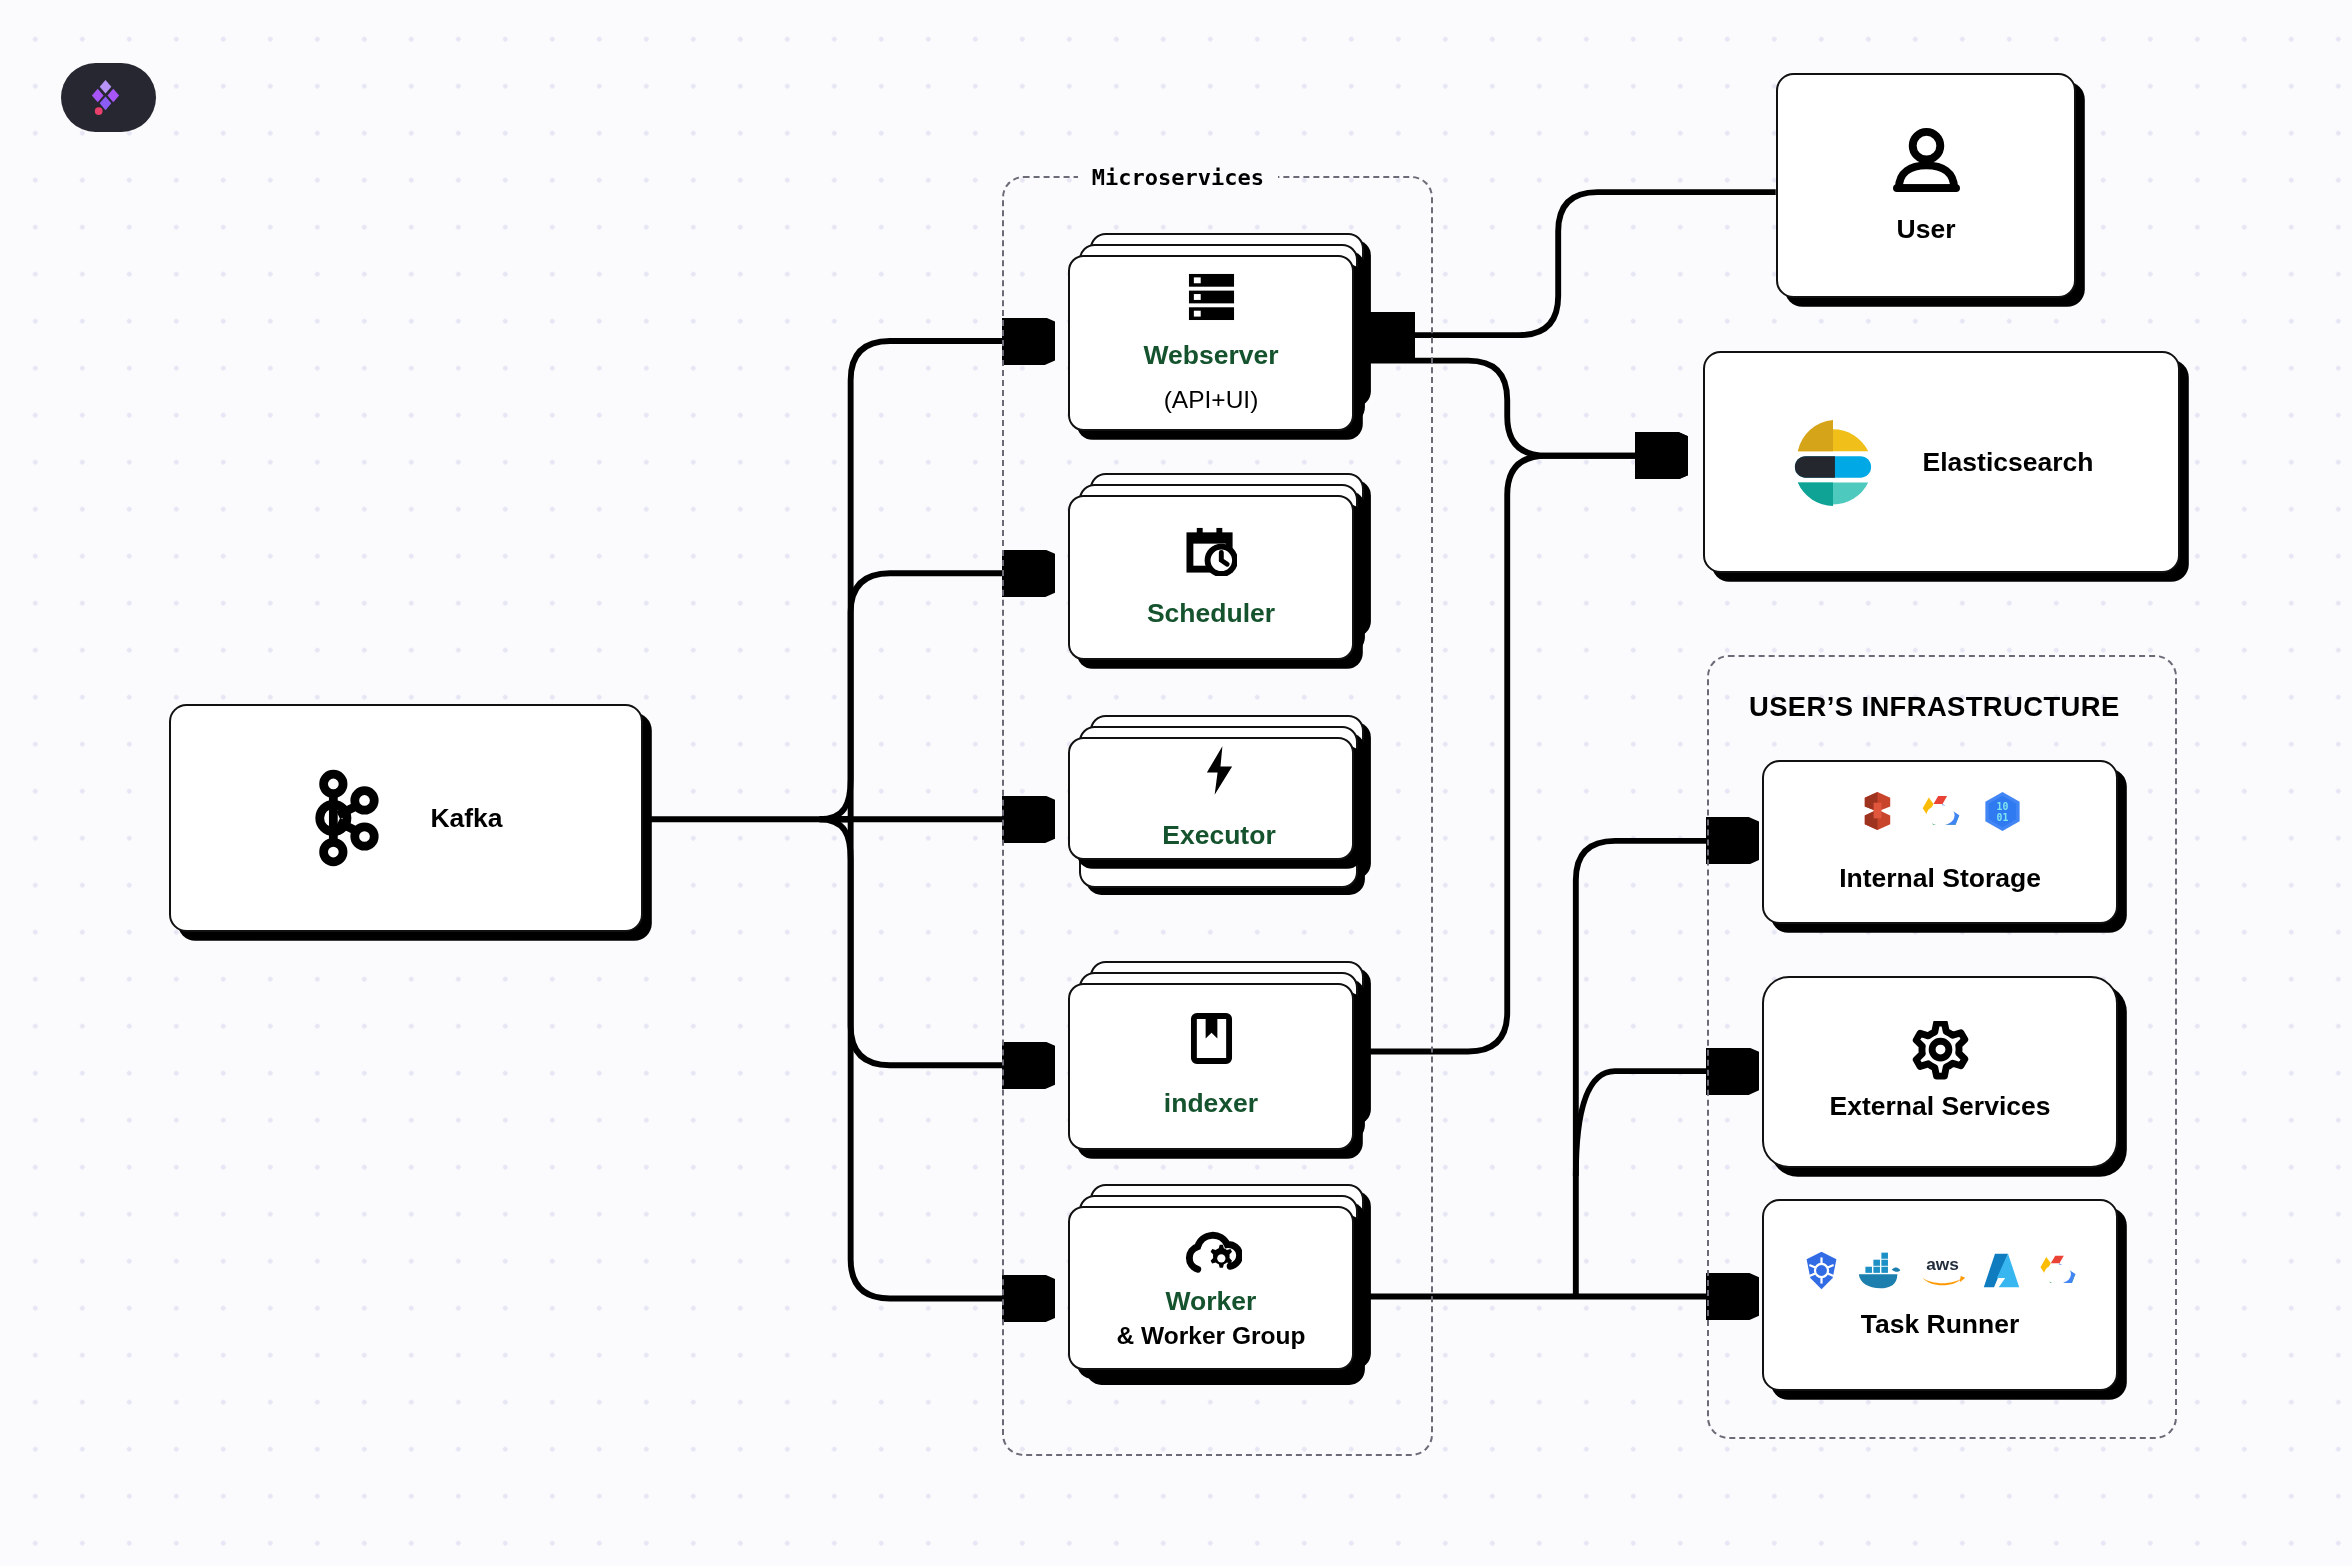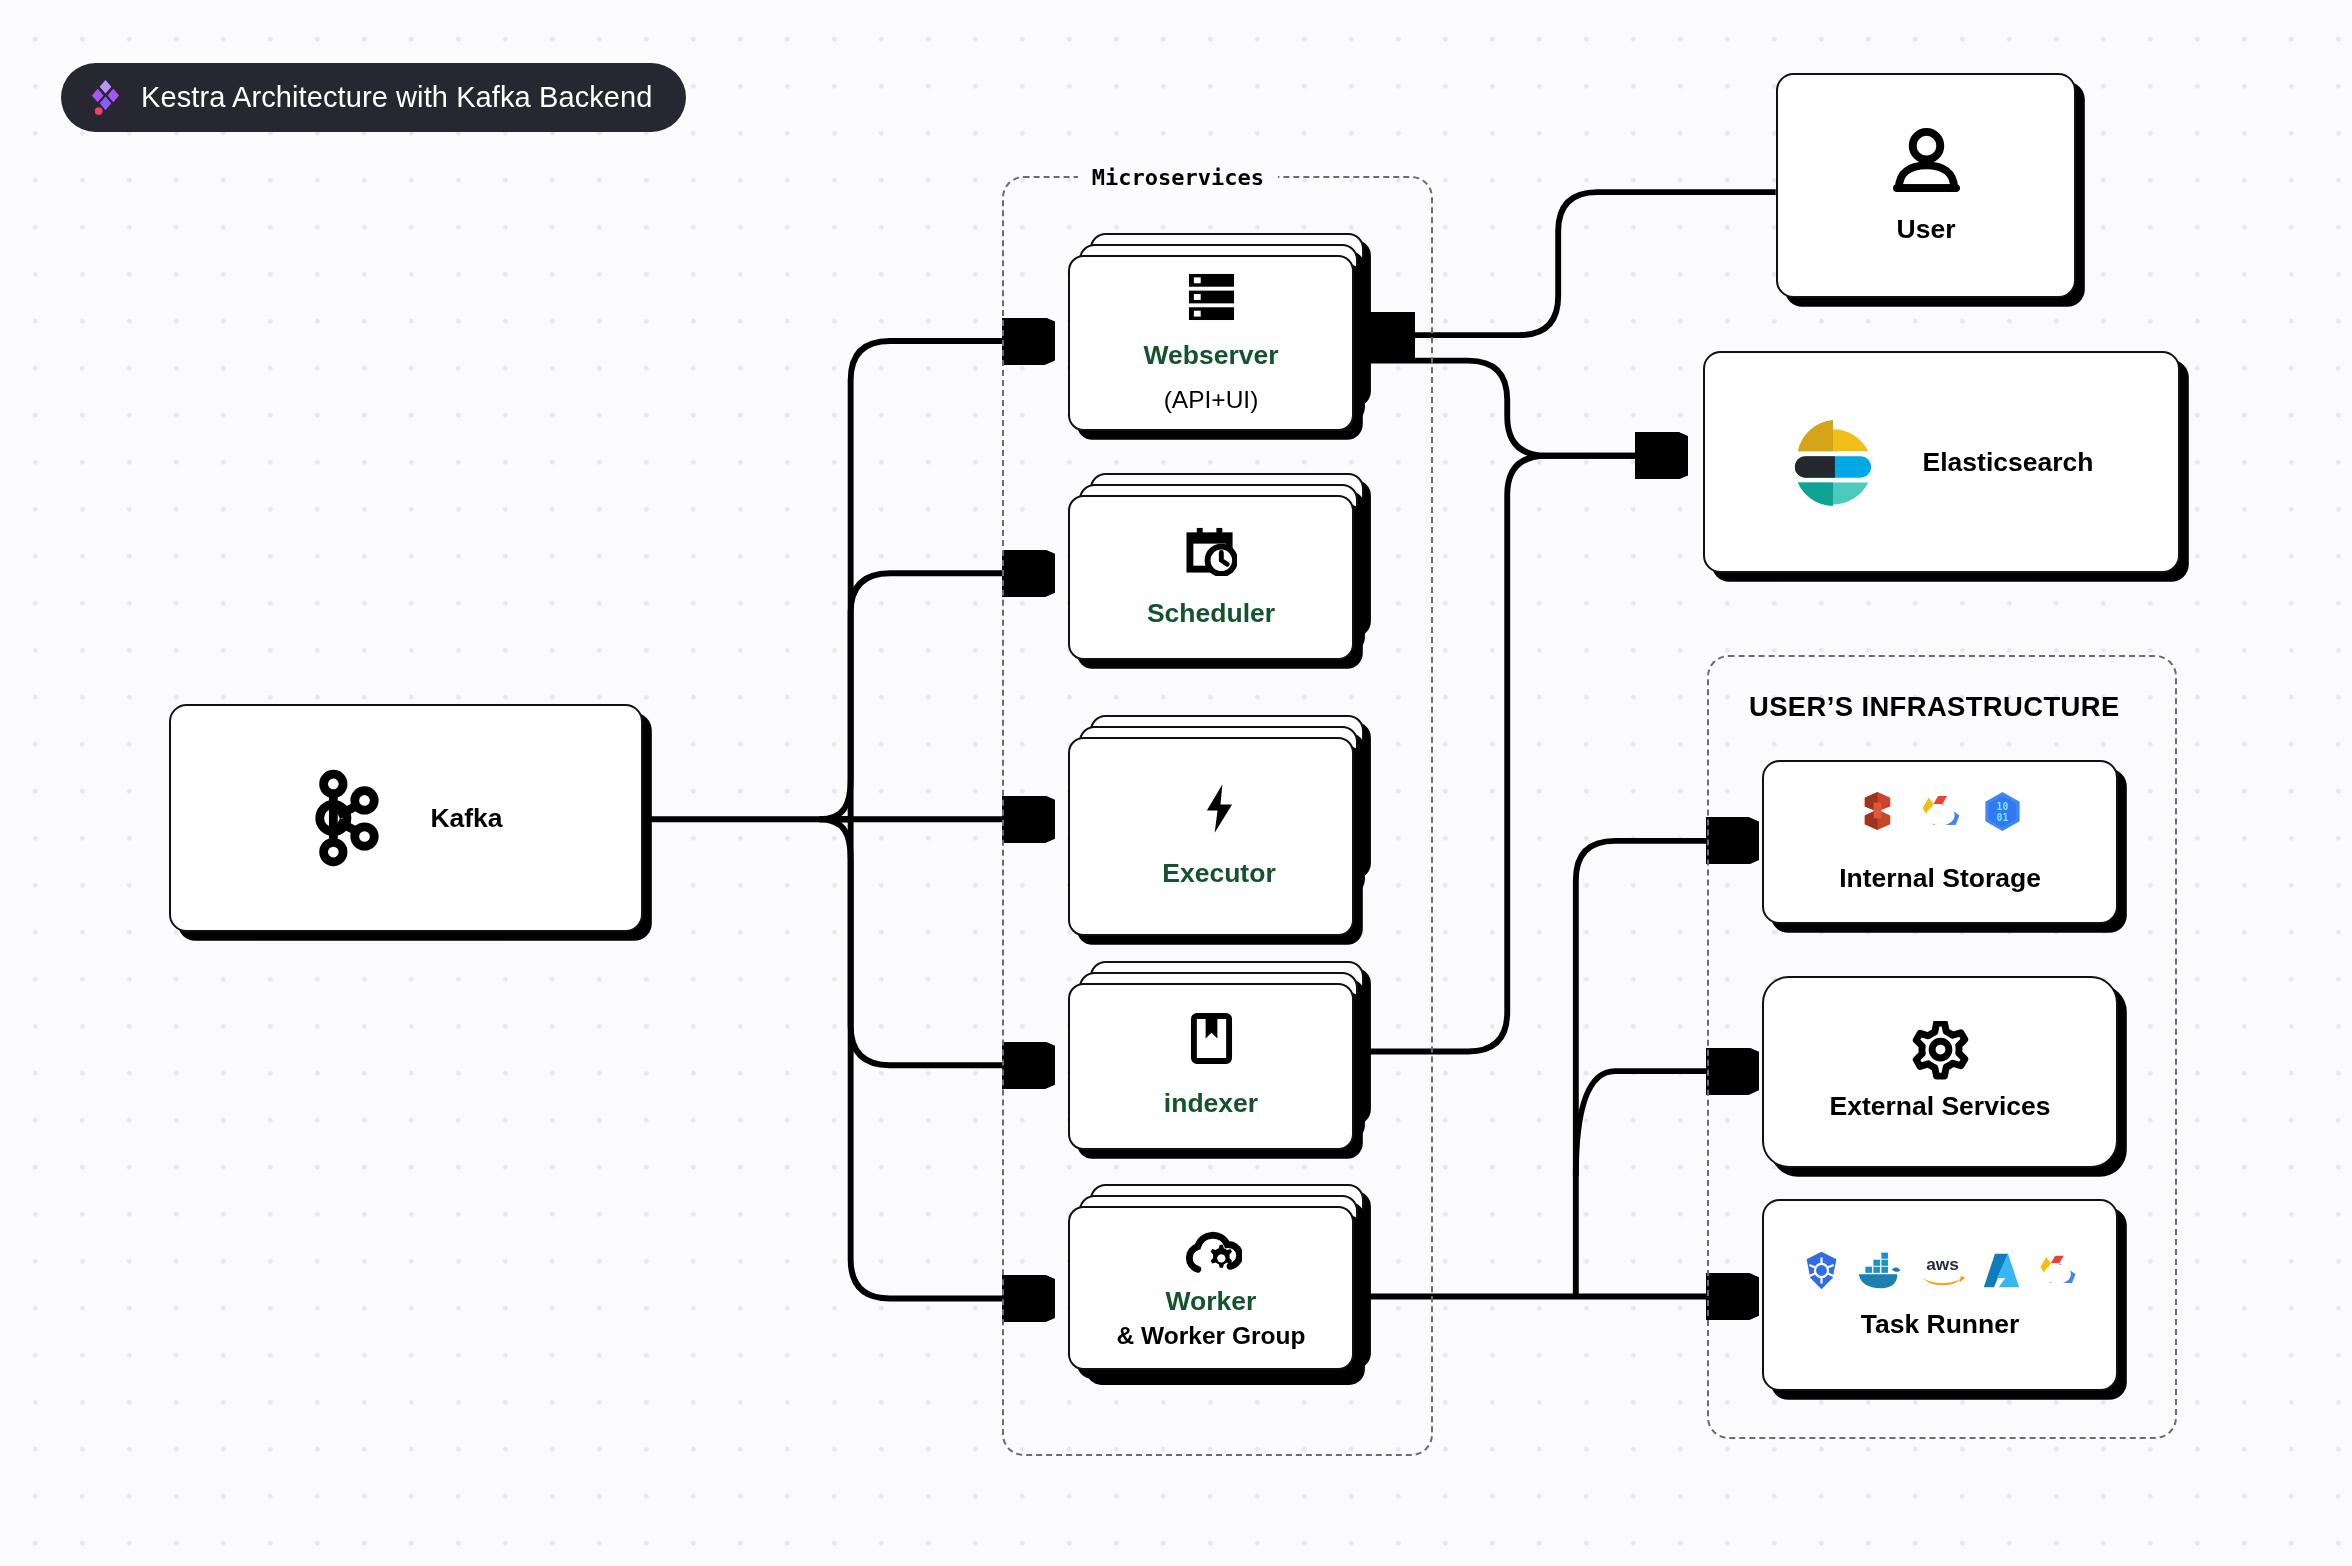--- a/index.html
+++ b/index.html
@@ -132,21 +132,20 @@
     </g>
     <g fill="#A855F7">
       <path d="M10 10 L16 17 L10 24 L4 17 Z"></path>
       <path d="M26 10 L32 17 L26 24 L20 17 Z"></path>
     </g>
     <g fill="#8B5CF6">
       <path d="M18 18 L24 25 L18 32 L12 25 Z"></path>
     </g>
     <circle cx="11" cy="33" r="4" fill="#E8406A"></circle>
   </svg>
-  <span class="label">Kestra Architecture with Kafka Backend</span>
 </div>
 
 <div class="group" style="left:1002px;top:176px;width:431px;height:1280px;"></div>
 <div class="group-title" style="left:1078px;top:165px;">Microservices</div>
 
 <div class="group" style="left:1707px;top:655px;width:470px;height:784px;"></div>
 <div class="infra-title" style="left:1749px;top:691px;">USER’S INFRASTRUCTURE</div>
 
 <div class="node horiz" style="left:169px;top:704px;width:474px;height:228px;">
   <span class="glyph">
@@ -227,21 +226,21 @@
         <path d="M36 28 L36 36 L42 40" fill="none" stroke="#000" stroke-width="5" stroke-linecap="round"></path>
       </svg>
     </span>
     <span class="ttl">Scheduler</span>
   </div>
 </div>
 
 <div class="stack" style="left:1068px;top:737px;width:294px;height:167px;">
   <div class="sheet s3" style="width:274px;height:157px;"></div>
   <div class="sheet s2" style="width:279px;height:162px;"></div>
-  <div class="sheet s1" style="width:286px;height:199px;gap:19.6px;padding-left:16px;">
+  <div class="sheet s1" style="width:286px;height:123px;gap:19.6px;padding-left:16px;">
     <span class="glyph">
       <svg width="33" height="51" viewBox="0 0 34 52">
         <path d="M20 1 L4 28 L15 28 L12 51 L30 22 L18 22 Z" fill="#000"></path>
       </svg>
     </span>
     <span class="ttl">Executor</span>
   </div>
 </div>
 
 <div class="stack" style="left:1068px;top:983px;width:294px;height:167px;">

